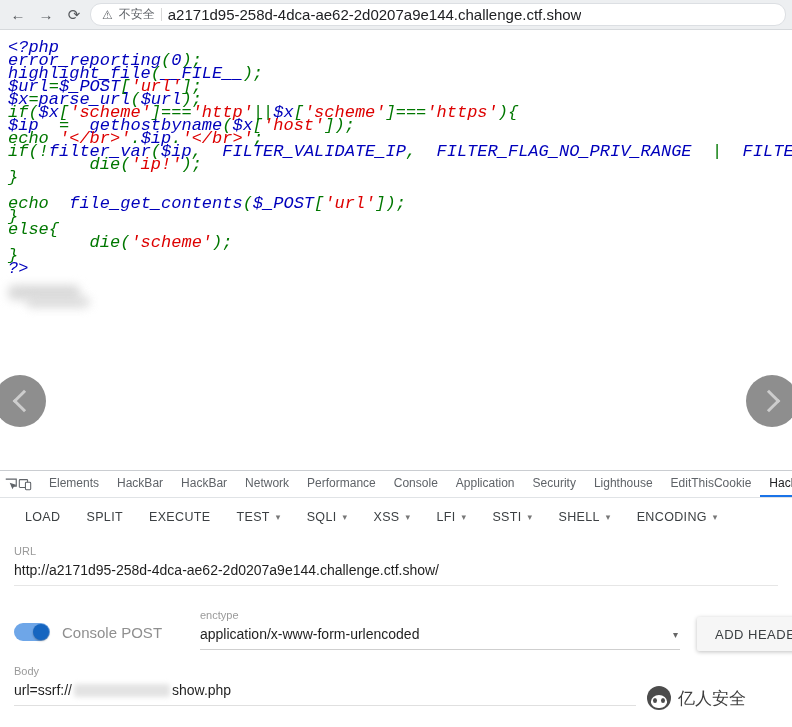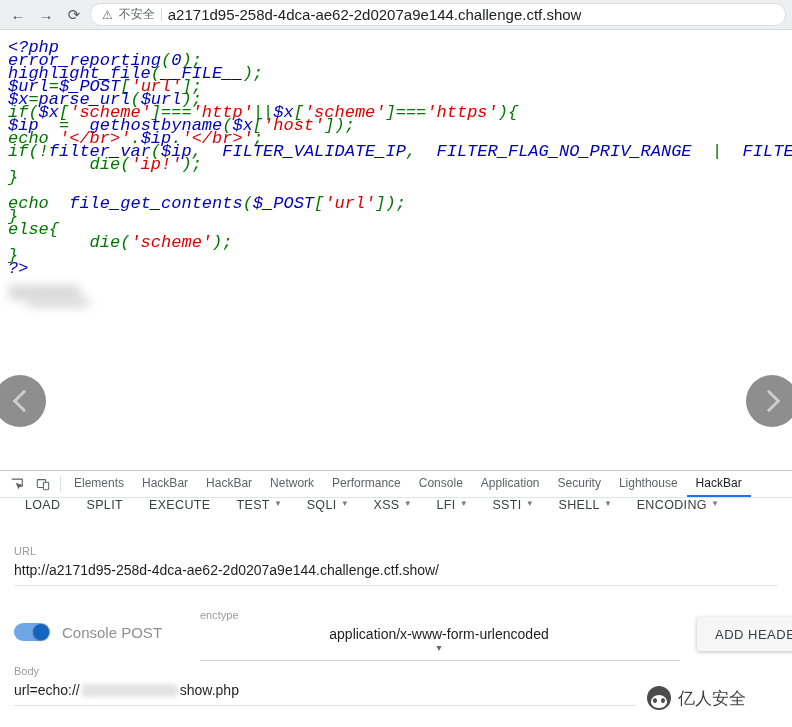--- a/index.html
+++ b/index.html
@@ -32,34 +32,34 @@
 
   
   .devtools{position:absolute;top:470px;left:0;width:792px;height:257px;background:#fff;border-top:1px solid #cacdd1;}
   .dt-tabbar{height:26px;display:flex;align-items:stretch;border-bottom:1px solid #e0e3e6;padding-left:4px;font-size:12px;color:#5f6368;}
   .dt-icon-btn{width:26px;display:flex;align-items:center;justify-content:center;}
   .dt-sep{width:1px;background:#dadce0;margin:5px 4px;}
   .dt-tab{padding:0 9px;display:flex;align-items:center;white-space:nowrap;border-bottom:2px solid transparent;box-sizing:border-box;}
   .dt-tab.active{color:#202124;border-bottom-color:#1a73e8;}
 
   .hb-row{height:38px;display:flex;align-items:center;padding-left:12px;}
-  .hb-btn{padding:0 13px;height:100%;display:flex;align-items:flex-start;gap:6px;font-size:12.5px;font-weight:500;letter-spacing:.35px;color:#3c4043;text-transform:uppercase;}
+  .hb-btn{padding:0 13px;height:100%;display:flex;align-items:center;gap:6px;font-size:12.5px;font-weight:500;letter-spacing:.35px;color:#3c4043;text-transform:uppercase;}
   .hb-caret{font-size:9px;color:#777;}
 
   .field-label{font-size:11px;color:#9a9a9a;}
   .field-value{font-size:14px;color:#1f1f1f;padding:5px 0 7px 0;border-bottom:1px solid #e6e6e6;white-space:nowrap;overflow:hidden;}
   .url-field{position:absolute;top:74px;left:14px;width:764px;}
 
   .toggle-wrap{position:absolute;top:152px;left:14px;display:flex;align-items:center;gap:12px;}
   .toggle{width:36px;height:18px;border-radius:9px;background:#6ea6e8;position:relative;}
   .toggle-thumb{position:absolute;right:1px;top:1px;width:16px;height:16px;border-radius:50%;background:#1565c0;box-shadow:0 1px 2px rgba(0,0,0,.3);}
   .toggle-label{font-size:15px;color:#8f8f8f;}
 
   .enctype-field{position:absolute;top:138px;left:200px;width:480px;}
-  .select-row{display:flex;align-items:center;justify-content:space-between;border-bottom:1px solid #cfcfcf;padding:5px 2px 7px 0;flex-direction:column;}
+  .select-row{display:flex;align-items:center;justify-content:space-between;border-bottom:1px solid #cfcfcf;padding:5px 2px 7px 0;}
   .select-value{font-size:14px;color:#1f1f1f;}
   .select-caret{font-size:10px;color:#666;}
 
   .add-header-btn{position:absolute;top:146px;left:697px;width:132px;height:34px;background:#f6f6f6;border-radius:2px;box-shadow:0 1px 4px rgba(0,0,0,.25);display:flex;align-items:center;padding-left:18px;box-sizing:border-box;font-size:13px;font-weight:500;letter-spacing:.5px;color:#3c4043;white-space:nowrap;overflow:hidden;}
 
   .body-field{position:absolute;top:194px;left:14px;width:622px;}
   .body-value{display:flex;align-items:center;font-size:14px;color:#1f1f1f;border-bottom:1px solid #e0e0e0;padding:5px 0 7px 0;}
   .body-blur{width:96px;height:13px;background:#e3e3e3;filter:blur(2.5px);border-radius:3px;margin:0 2px;flex:0 0 auto;}
 
   
@@ -115,20 +115,21 @@
 
   <div class="dt-tab">Elements</div>
       <div class="dt-tab">HackBar</div>
       <div class="dt-tab">HackBar</div>
       <div class="dt-tab">Network</div>
       <div class="dt-tab">Performance</div>
       <div class="dt-tab">Console</div>
       <div class="dt-tab">Application</div>
       <div class="dt-tab">Security</div>
       <div class="dt-tab">Lighthouse</div>
+      <div class="dt-tab">EditThisCookie</div>
       <div class="dt-tab active">HackBar</div>
     </div>
 
   <div class="hb-row">
 
   <div class="hb-btn">
         <span>LOAD</span>
       </div>
       <div class="hb-btn">
         <span>SPLIT</span>
@@ -184,21 +185,21 @@
       <span class="select-value">application/x-www-form-urlencoded</span>
       <span class="select-caret">▾</span>
     </div>
   </div>
 
   <div class="add-header-btn">ADD HEADER</div>
 
   <div class="body-field">
     <div class="field-label">Body</div>
     <div class="body-value">
-      <span>url=echo://</span>
+      <span>url=ssrf://</span>
       <span class="body-blur"></span>
       <span>show.php</span>
     </div>
   </div>
 
 </div>
 
 <div class="watermark">
   <div class="wm-logo">
     <div class="wm-face">

